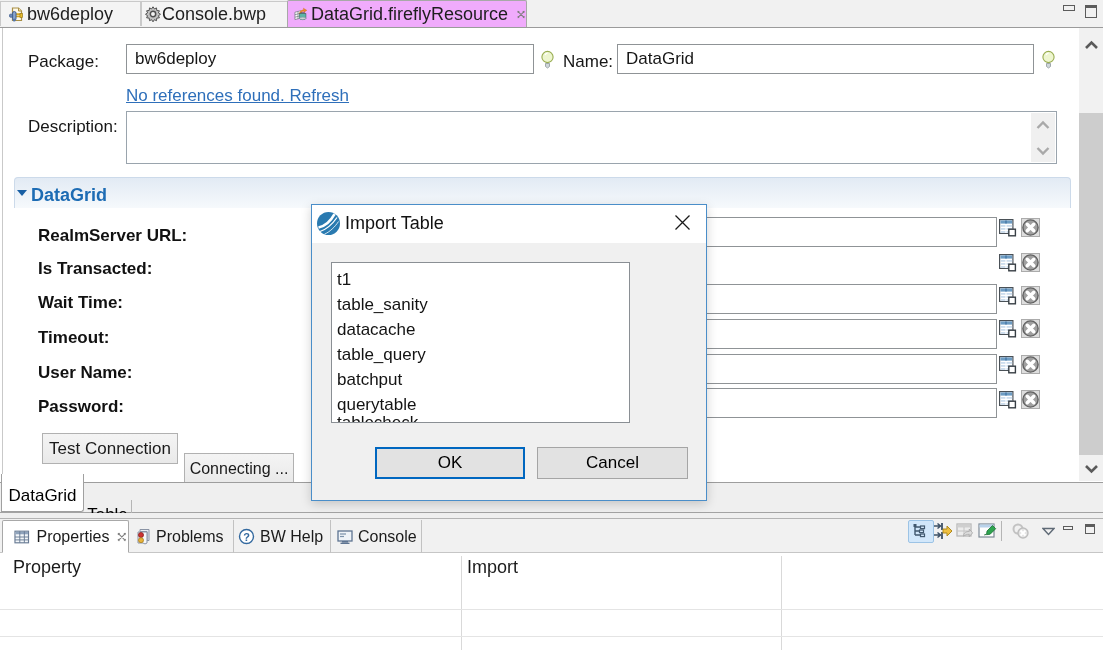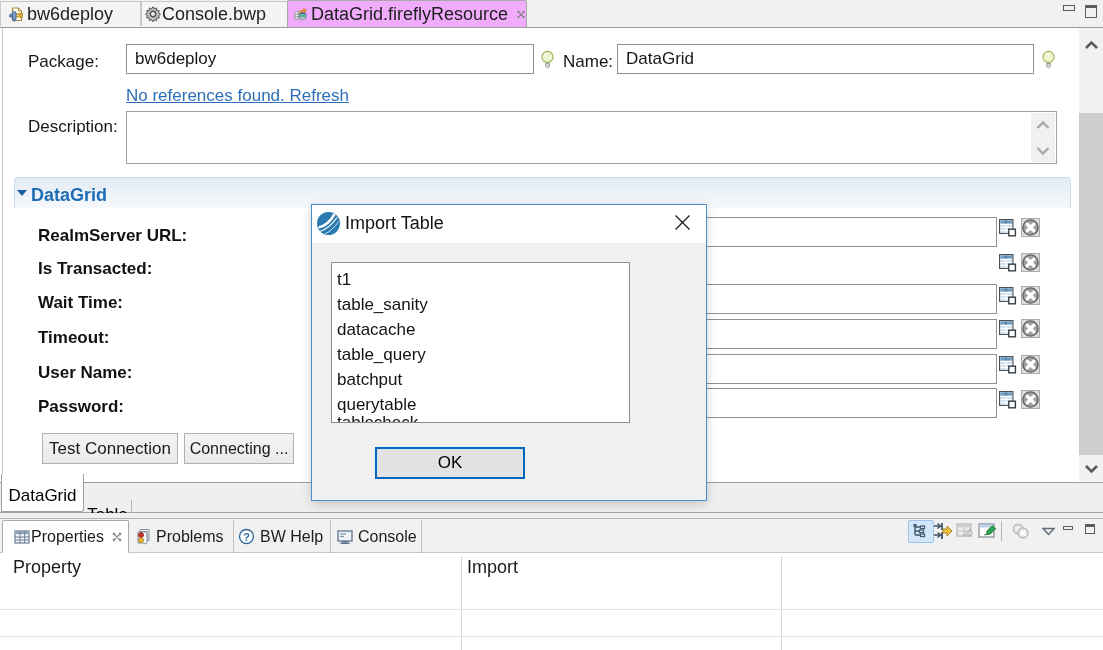--- a/index.html
+++ b/index.html
@@ -196,21 +196,21 @@
     </svg>
 <svg class="abs" style="left:1021px;top:355px;" width="19" height="19">
       <use href="#xc"></use>
     </svg>
 <svg class="abs" style="left:1021px;top:390px;" width="19" height="19">
       <use href="#xc"></use>
     </svg>
 </div>
 
 <div class="abs btn" style="left:42px;top:433px;width:136px;height:31px;">Test Connection</div>
-<div class="abs btn" style="left:184px;top:433px;width:110px;height:31px;font-size:16px;">Connecting ...</div>
+<div class="abs btn" style="left:184px;top:453px;width:110px;height:31px;font-size:16px;">Connecting ...</div>
 
 <div class="abs" id="sbar"></div>
 <div class="abs" id="sthumb"></div>
 <svg class="abs" style="left:1084px;top:38px;" width="15" height="15" viewBox="0 0 15 15">
     <path d="M2 10 L7.5 4.5 L13 10" stroke="#5a5a5a" stroke-width="2.6" fill="none"></path>
   </svg>
 <svg class="abs" style="left:1084px;top:461px;" width="15" height="15" viewBox="0 0 15 15">
     <path d="M2 5 L7.5 10.5 L13 5" stroke="#5a5a5a" stroke-width="2.6" fill="none"></path>
   </svg>
 
@@ -226,21 +226,21 @@
 <div class="abs" id="btabs"></div>
 <div class="abs ptab" id="ptab1" style="width:127px;">
   <svg style="margin-left:11px;" width="17" height="16" viewBox="0 0 17 16">
     <rect x="1" y="2" width="14" height="12" fill="#f4f7fa" stroke="#6a7c95" stroke-width="1.2"></rect>
     <rect x="1.6" y="2.6" width="12.8" height="2.6" fill="#8fa3bc"></rect>
     <line x1="1" y1="8" x2="15" y2="8" stroke="#6a7c95" stroke-width="1"></line>
     <line x1="1" y1="11" x2="15" y2="11" stroke="#6a7c95" stroke-width="1"></line>
     <line x1="6" y1="2" x2="6" y2="14" stroke="#6a7c95" stroke-width="1"></line>
     <line x1="10.7" y1="2" x2="10.7" y2="14" stroke="#6a7c95" stroke-width="1"></line>
   </svg>
-  <span style="">Properties</span>
+  <span style="margin-left:6px;">Properties</span>
   <svg style="margin-left:7px;" width="12" height="12" viewBox="0 0 12 12">
       <path d="M2 2 L10 10 M10 2 L2 10 M2 3.8 l1.8-1.8 M8.2 2 l1.8 1.8 M10 8.2 l-1.8 1.8 M3.8 10 l-1.8-1.8" stroke="#838383" stroke-width="1.2" fill="none"></path>
     </svg>
 </div>
 <div class="abs ptab" style="left:129px;width:104px;border-right:1px solid #c2c2c2;">
   <svg style="margin-left:6px;" width="17" height="17" viewBox="0 0 17 17">
     <path d="M5 1.5 h9 v11 h-2 v-9 h-7 z" fill="#e9edf2" stroke="#8a93a4" stroke-width="1"></path>
     <path d="M3 4 h9 v11 a2.5 1.8 0 0 1 -4 0 h-5 z" fill="#f6f8fa" stroke="#8a93a4" stroke-width="1"></path>
     <circle cx="6" cy="7" r="2.5" fill="#cc3333" stroke="#8e1f1f" stroke-width="0.8"></circle>
     <circle cx="6" cy="12.2" r="2.5" fill="#e8b33c" stroke="#a87f1d" stroke-width="0.8"></circle>
@@ -330,13 +330,14 @@
     <div style="height:4px;"></div>
     <div class="li">t1</div>
     <div class="li">table_sanity</div>
     <div class="li">datacache</div>
     <div class="li">table_query</div>
     <div class="li">batchput</div>
     <div class="li">querytable</div>
     <div class="li" style="height:20px;align-items:flex-start;margin-top:-4px;">tablecheck</div>
   </div>
   <div class="abs" id="okbtn">OK</div>
+  <div class="abs" id="cancelbtn">Cancel</div>
 </div>
 
 </body></html>

